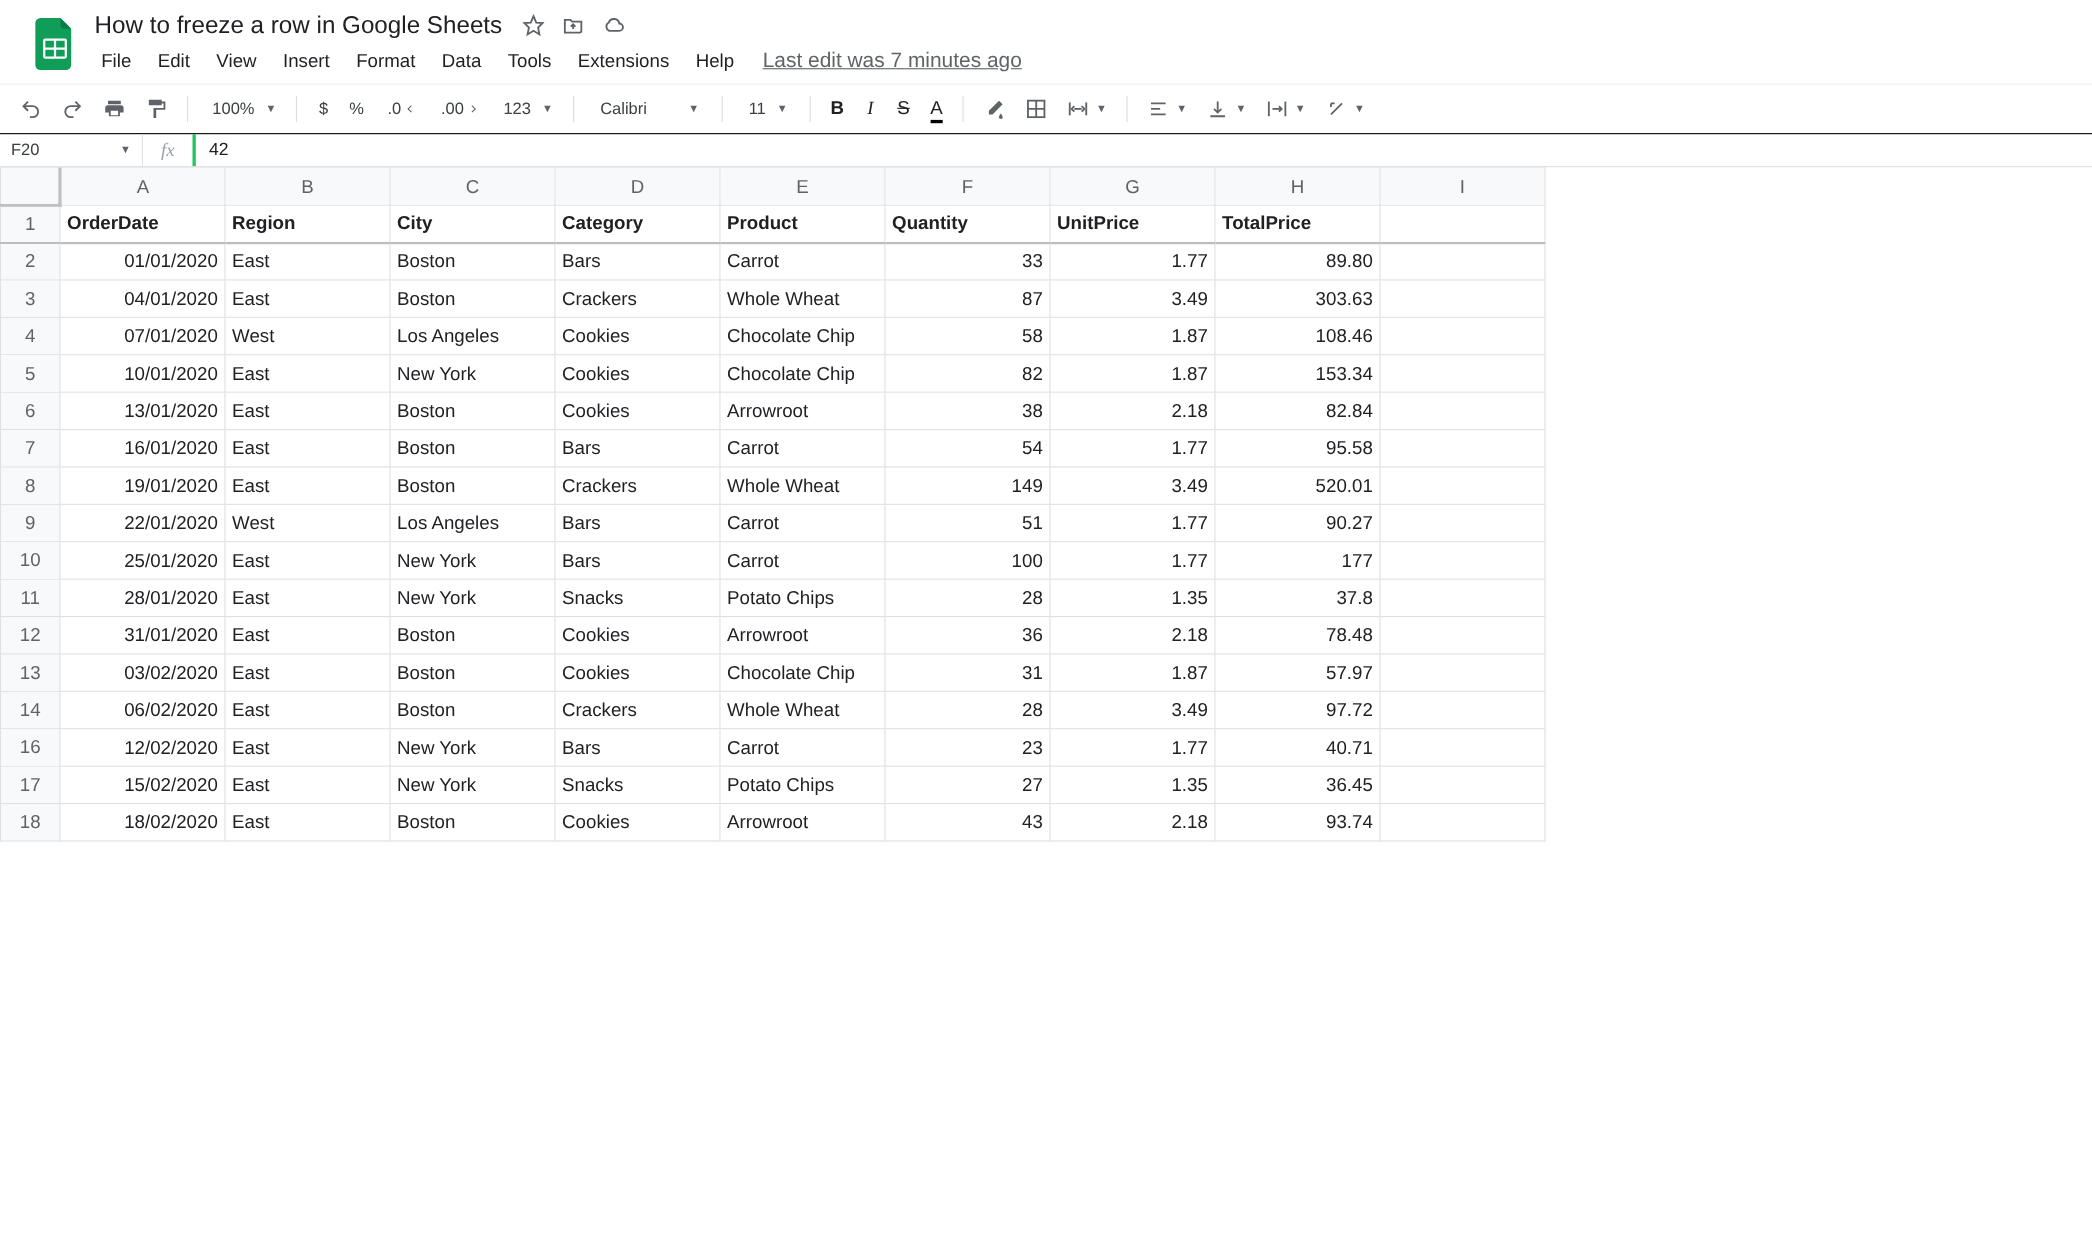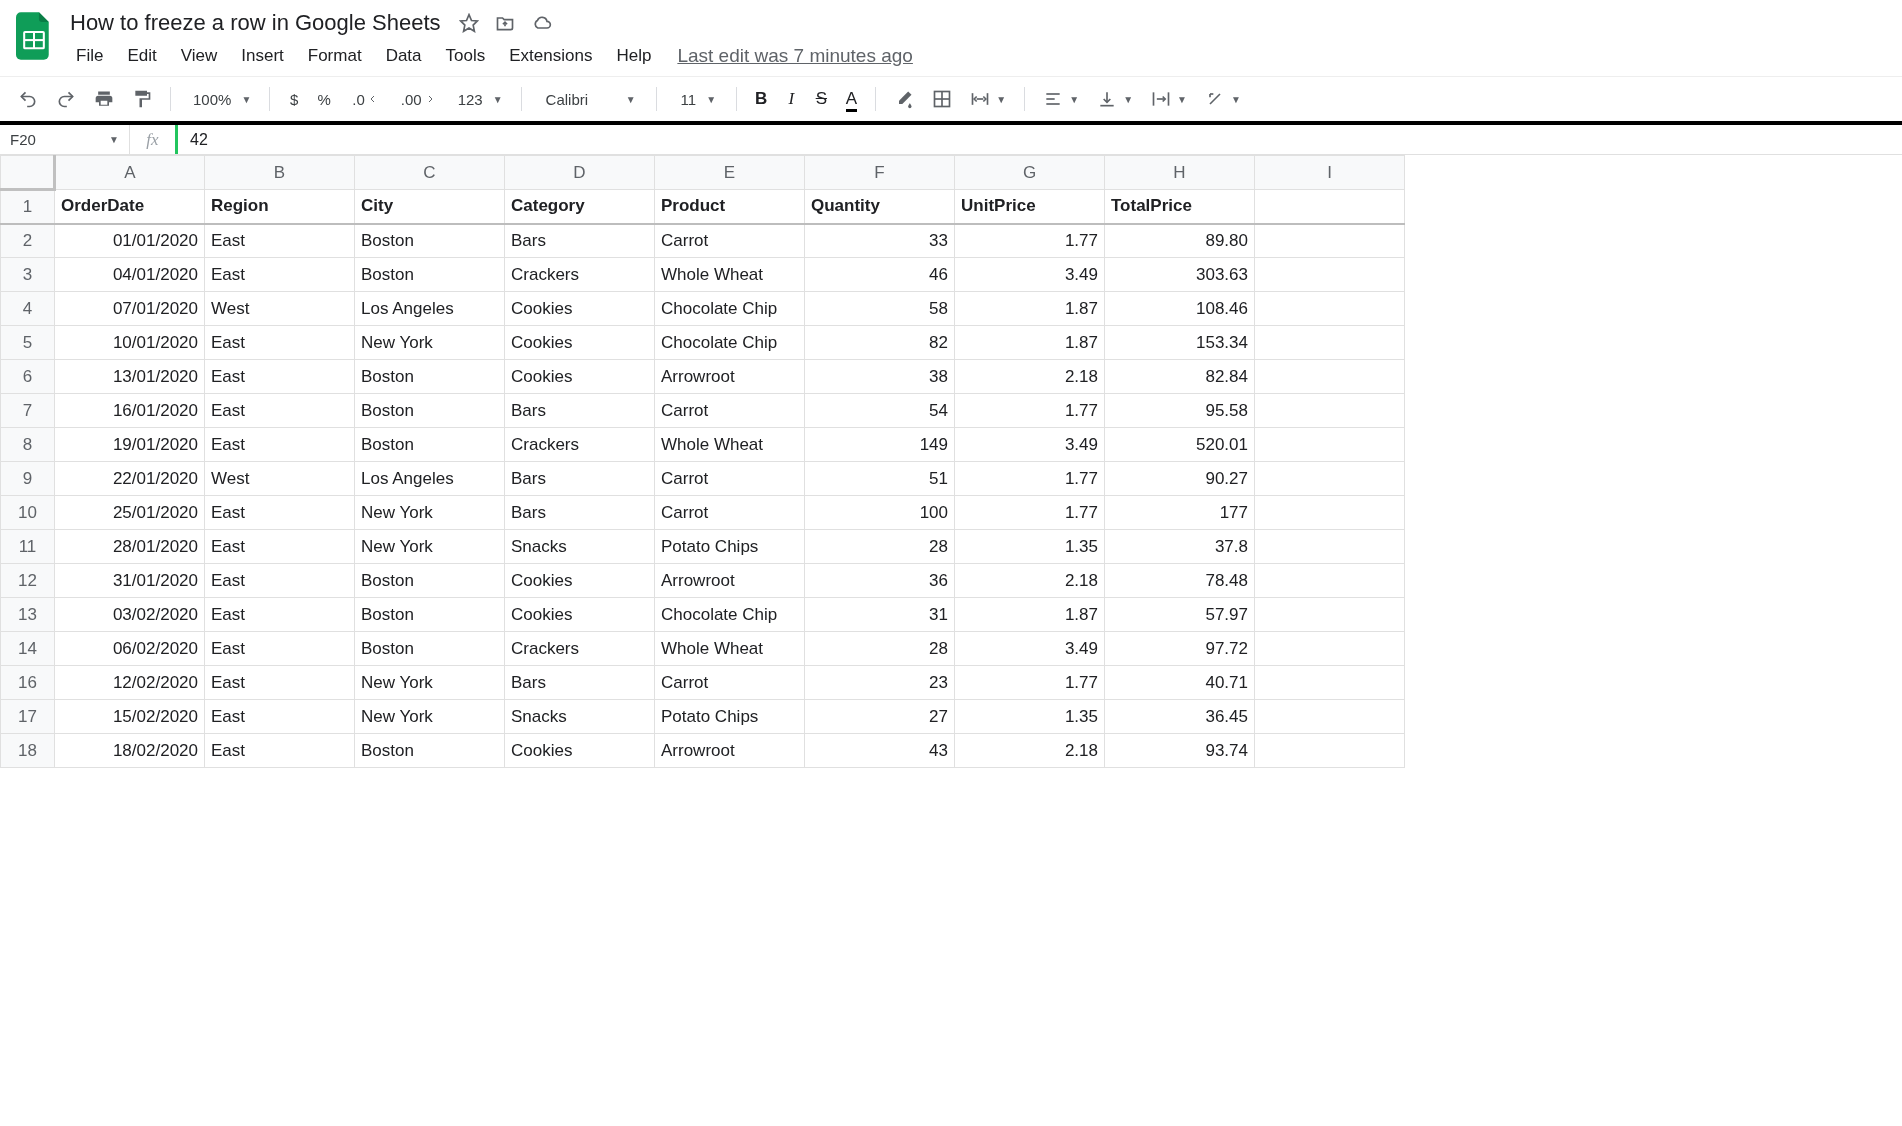--- a/index.html
+++ b/index.html
@@ -1,32 +1,32 @@
 <!DOCTYPE html>
 <html><head>
 <meta charset="utf-8">
 <style>
   * { box-sizing: border-box; margin: 0; padding: 0; }
   body { font-family: Arial, "Helvetica Neue", sans-serif; font-size: 14px; color: #202124; background: #fff; overflow: hidden; }
 
   
-  .titlebar { display: flex; align-items: flex-start; padding: 8px 12px 0 12px; gap: 10px; }
+  .titlebar { display: flex; align-items: center; padding: 8px 12px 0 28px; gap: 10px; }
   .app-icon { width: 44px; height: 56px; display: flex; align-items: center; justify-content: center; }
   .sheets-logo { width: 36px; height: 48px; }
   .title-area { flex: 1; }
   .title-row { display: flex; align-items: center; gap: 14px; }
   .doc-title { font-size: 22px; font-weight: 400; color: #202124; padding: 2px 4px; }
   .title-icons { display: flex; gap: 16px; color: #5f6368; }
   .title-icons span { display: inline-flex; align-items: center; }
   .menu-row { display: flex; align-items: center; gap: 4px; margin-top: 2px; font-size: 17px; color: #202124; }
   .menu-item { padding: 6px 10px; cursor: pointer; border-radius: 4px; }
   .last-edit { margin-left: 12px; color: #5f6368; text-decoration: underline; font-size: 19px; cursor: pointer; }
 
   
-  .toolbar { display: flex; align-items: center; gap: 6px; padding: 8px 12px; border-top: 1px solid #eee; border-bottom: 4px solid #000000; margin-top: 4px; }
+  .toolbar { display: flex; align-items: center; gap: 6px; padding: 8px 12px; border-top: 1px solid #eee; border-bottom: 1px solid #000000; margin-top: 4px; }
   .tb-btn { padding: 4px 6px; color: #5f6368; cursor: pointer; display: inline-flex; align-items: center; justify-content: center; min-width: 24px; height: 28px; border-radius: 2px; }
   .tb-sep { width: 1px; height: 24px; background: #dadce0; margin: 0 6px; }
   .tb-text { font-size: 15px; color: #3c4043; padding: 0 4px; }
   .tb-dropdown { display: inline-flex; align-items: center; gap: 6px; padding: 4px 6px; cursor: pointer; }
   .chev { font-size: 10px; color: #5f6368; }
   .font-box { min-width: 110px; display: flex; align-items: center; justify-content: space-between; padding: 4px 8px; }
   .size-box { min-width: 48px; display: flex; align-items: center; justify-content: space-between; padding: 4px 8px; }
   .text-color-A { position: relative; font-weight: 400; font-size: 17px; color: #202124; }
   .text-color-A::after { content:""; position:absolute; left:0; right:0; bottom:-3px; height:3px; background:#000; }
   .strike-S { text-decoration: line-through; }
@@ -293,21 +293,21 @@
           <td class="cell colH num">89.80</td>
           <td class="cell colI txt"></td>
         </tr>
         <tr>
           <th class="rowhdr">3</th>
           <td class="cell colA date">04/01/2020</td>
           <td class="cell colB txt">East</td>
           <td class="cell colC txt">Boston</td>
           <td class="cell colD txt">Crackers</td>
           <td class="cell colE txt">Whole Wheat</td>
-          <td class="cell colF num">46</td>
+          <td class="cell colF num">87</td>
           <td class="cell colG num">3.49</td>
           <td class="cell colH num">303.63</td>
           <td class="cell colI txt"></td>
         </tr>
         <tr>
           <th class="rowhdr">4</th>
           <td class="cell colA date">07/01/2020</td>
           <td class="cell colB txt">West</td>
           <td class="cell colC txt">Los Angeles</td>
           <td class="cell colD txt">Cookies</td>

